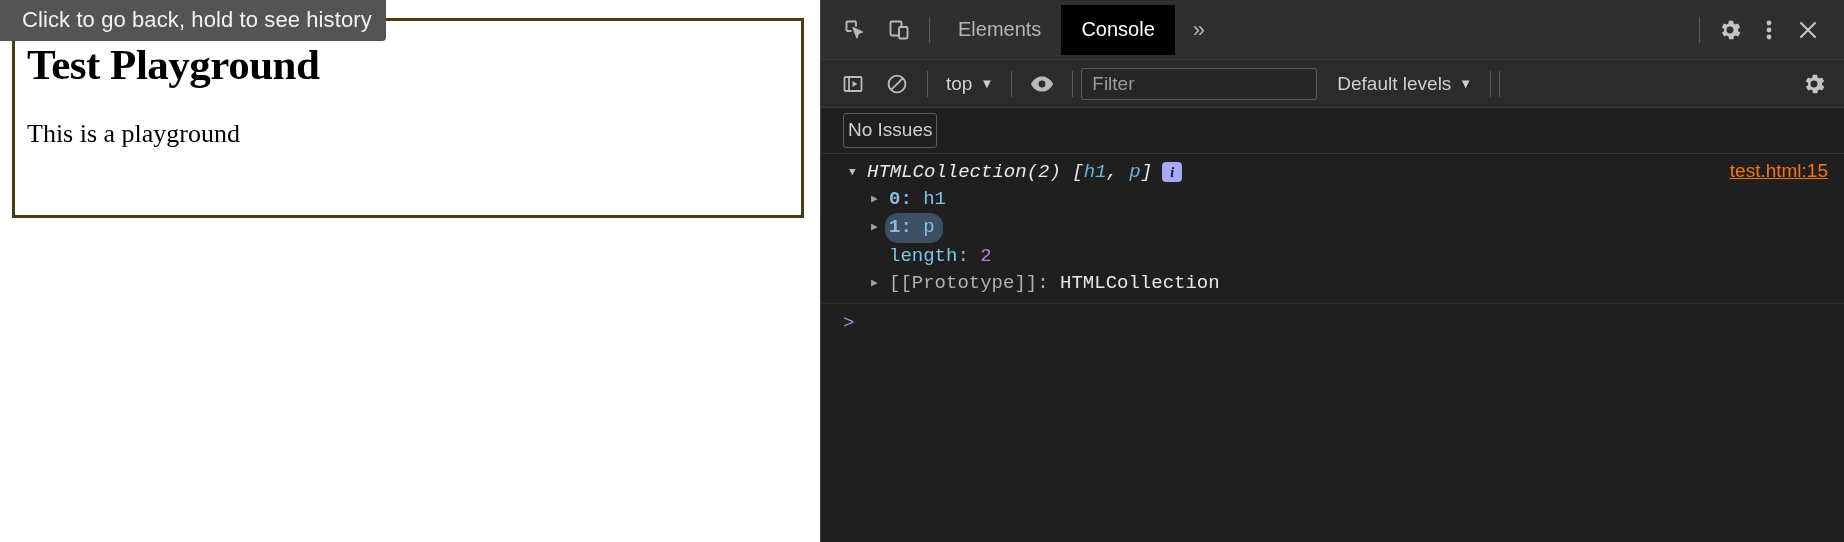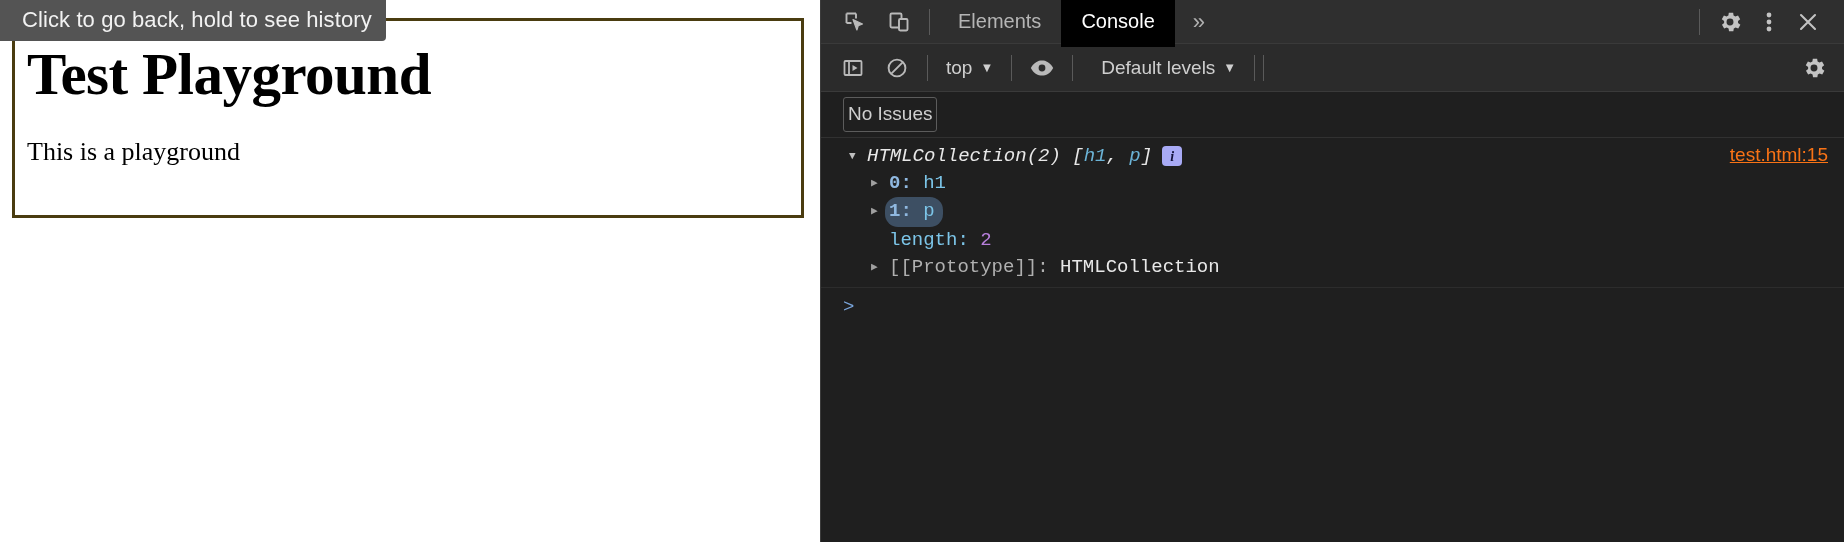--- a/index.html
+++ b/index.html
@@ -23,21 +23,21 @@
     position: absolute;
     left: 12px; top: 18px;
     width: 792px; height: 200px;
     border: 3px solid #4a3c10;
     background: #ffffff;
     padding: 10px 0 0 12px;
   }
   #page-h1 {
     font-family: "Liberation Serif", serif;
     font-weight: bold;
-    font-size: 59px;
+    font-size: 43px;
     line-height: 1.12;
     color: #000000;
     margin: 10px 0 0 0;
     letter-spacing: -0.5px;
   }
   #page-p {
     font-family: "Liberation Serif", serif;
     font-size: 26px;
     color: #000000;
     margin: 30px 0 16px 0;
@@ -62,21 +62,21 @@
   #devtools {
     width: 1024px; height: 542px;
     background: #1f1f1f;
     display: flex; flex-direction: column;
     border-left: 1px solid #3c3c3c;
     color: #c8c8c8;
   }
 
   
   #dt-tabbar {
-    height: 44px;
+    height: 60px;
     background: #2f2f2f;
     display: flex; align-items: center;
     flex: 0 0 auto;
     border-bottom: 1px solid #3a3a3a;
     position: relative;
   }
   .dt-icon-btn {
     width: 44px; height: 38px;
     display: flex; align-items: center; justify-content: center;
     cursor: default;
@@ -331,20 +331,21 @@
 
       <div class="dt-icon-btn">
         <svg width="26" height="20" viewBox="0 0 26 20" fill="none" stroke="#b9b9b9" stroke-width="1.9">
           <path d="M1.8 10 C5 4.2 9 2.4 13 2.4 C17 2.4 21 4.2 24.2 10 C21 15.8 17 17.6 13 17.6 C9 17.6 5 15.8 1.8 10 Z" fill="#b9b9b9" stroke="none"></path>
           <circle cx="13" cy="10" r="3.4" fill="#2b2b2b" stroke="none"></circle>
         </svg>
       </div>
 
       <div class="vdiv"></div>
 
+      <input id="filter-input" type="text" placeholder="Filter" style="">
 
       <div class="ctx-select" style="margin-left:10px;">
         <span>Default levels</span>
         <span class="caret">▼</span>
       </div>
 
       <div class="vdiv"></div>
       <div class="vdiv" style="margin-left:0;"></div>
 
       <div class="dt-icon-btn" style="margin-left:auto;">

